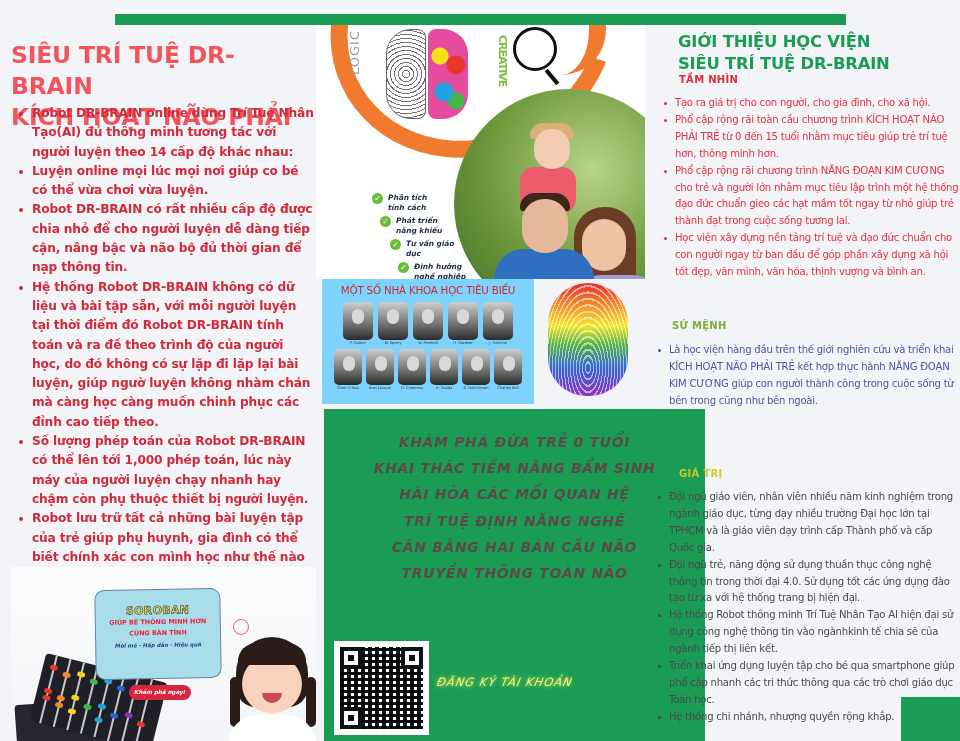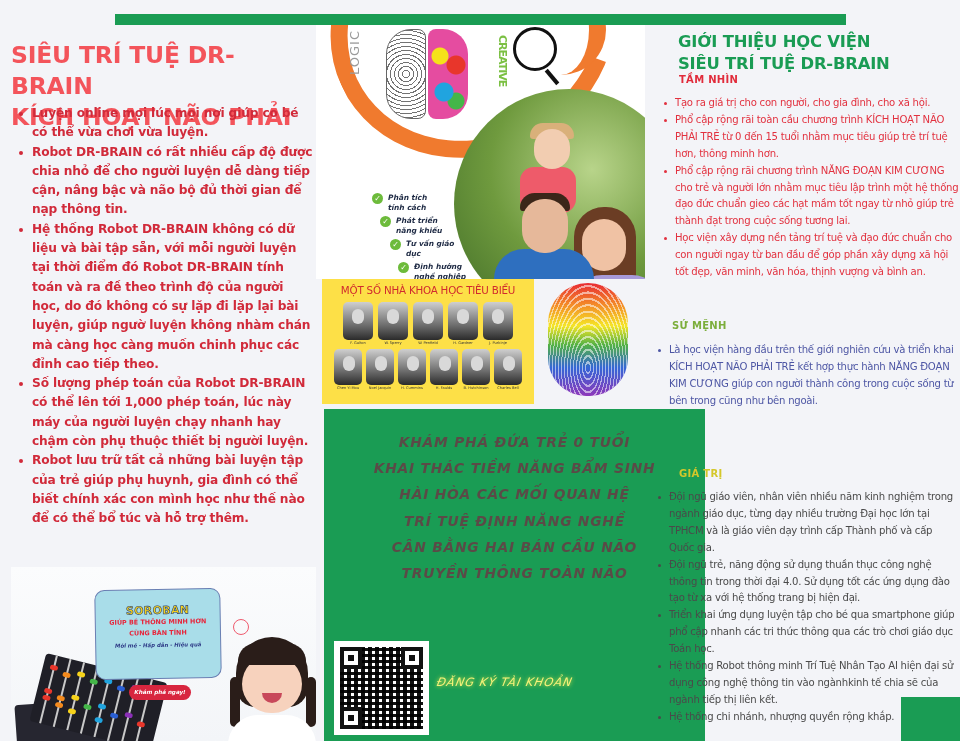--- a/index.html
+++ b/index.html
@@ -51,21 +51,21 @@
     .fam-woman-hair { position: absolute; left: 120px; top: 118px; width: 62px; height: 100px; background: #6b3d24; border-radius: 30px 30px 14px 14px; }
     .fam-woman-head { position: absolute; left: 128px; top: 130px; width: 44px; height: 52px; background: #f0c2a4; border-radius: 22px; }
     .fam-woman-body { position: absolute; left: 118px; top: 186px; width: 90px; height: 60px; background: #a79ad9; border-radius: 30px 30px 0 0; }
     .feature-list { position: absolute; left: 56px; top: 168px; list-style: none; }
     .feature-list li { position: relative; padding-left: 16px; font-family: "DejaVu Sans", sans-serif; font-weight: bold; font-style: italic; font-size: 7.4px; line-height: 9.5px; color: #1e2a44; margin-bottom: 4px; width: 70px; }
     .feature-list li:nth-child(2) { margin-left: 8px; }
     .feature-list li:nth-child(3) { margin-left: 18px; }
     .feature-list li:nth-child(4) { margin-left: 26px; }
     .feature-list .check { position: absolute; left: 0; top: 0; width: 11px; height: 11px; border-radius: 50%; background: #6dbb3b; color: #fff; font-size: 8px; line-height: 11px; text-align: center; font-style: normal; }
 
-    .scientists { position: absolute; left: 322px; top: 279px; width: 212px; height: 125px; background: #fde047; }
+    .scientists { position: absolute; left: 322px; top: 279px; width: 212px; height: 125px; background: #7dd3fc; }
     .sci-title { text-align: center; font-family: "DejaVu Sans", sans-serif; font-size: 10.3px; color: #d12a2e; margin-top: 5px; letter-spacing: -0.2px; }
     .sci-row { display: flex; justify-content: center; gap: 5px; margin-top: 6px; }
     .sci-row.r2 { gap: 4px; margin-top: 4px; }
     .sci { display: flex; flex-direction: column; align-items: center; }
     .sci .photo { width: 30px; height: 38px; border-radius: 5px; background: linear-gradient(180deg,#cfcfcf 0%,#6f6f6f 60%,#2b2b2b 100%); position: relative; }
     .sci .photo::after { content: ""; position: absolute; left: 9px; top: 7px; width: 12px; height: 15px; background: #d9d9d9; border-radius: 6px; }
     .sci-row.r2 .sci .photo { width: 28px; height: 36px; }
     .sci .name { font-size: 3.6px; color: #333; margin-top: 1px; white-space: nowrap; font-family: "DejaVu Sans", sans-serif; }
     .rainbow-fp { position: absolute; left: 548px; top: 283px; width: 80px; height: 113px; border-radius: 40px 40px 38px 38px; background: linear-gradient(180deg,#e8202a 0%,#f48a1d 20%,#f6e51c 38%,#4aae3c 55%,#2a5fd4 75%,#8a2fb7 100%); opacity: 0.95; }
     .rainbow-fp::after { content: ""; position: absolute; inset: 0; border-radius: inherit; background: repeating-radial-gradient(ellipse at 50% 75%, transparent 0 2px, rgba(255,255,255,0.55) 2px 3px); }
@@ -97,20 +97,21 @@
 <body>
 
 <div class="top-bar"></div>
 
 <h1 class="main-title">
   <div>SIÊU TRÍ TUỆ DR-BRAIN</div>
   <div>KÍCH HOẠT NÃO PHẢI</div>
 </h1>
 
 <ul class="left-list">
+  <li>Robot DR-BRAIN online dùng Trí Tuệ Nhân Tạo(AI) đủ thông minh tương tác với người luyện theo 14 cấp độ khác nhau:</li>
   <li>Luyện online mọi lúc mọi nơi giúp co bé có thể vừa chơi vừa luyện.</li>
   <li>Robot DR-BRAIN có rất nhiều cấp độ được chia nhỏ để cho người luyện dễ dàng tiếp cận, nâng bậc và não bộ đủ thời gian để nạp thông tin.</li>
   <li>Hệ thống Robot DR-BRAIN không có dữ liệu và bài tập sẵn, với mỗi người luyện tại thời điểm đó Robot DR-BRAIN tính toán và ra đề theo trình độ của người học, do đó không có sự lặp đi lặp lại bài luyện, giúp ngườ luyện không nhàm chán mà càng học càng muốn chinh phục các đỉnh cao tiếp theo.</li>
   <li>Số lượng phép toán của Robot DR-BRAIN có thể lên tới 1,000 phép toán, lúc này máy của người luyện chạy nhanh hay chậm còn phụ thuộc thiết bị người luyện.</li>
   <li>Robot lưu trữ tất cả những bài luyện tập của trẻ giúp phụ huynh, gia đình có thể biết chính xác con mình học như thế nào để có thể bổ túc và hỗ trợ thêm.</li>
 </ul>
 
 <div class="soroban-banner">
   <div class="abacus2"></div>
   <div class="abacus">
@@ -277,18 +278,18 @@
 
 <div class="section-title mission-title">SỨ MỆNH</div>
 <ul class="r-list mission-list">
   <li>Là học viện hàng đầu trên thế giới nghiên cứu và triển khai KÍCH HOẠT NÃO PHẢI TRẺ kết hợp thực hành NĂNG ĐOẠN KIM CƯƠNG giúp con người thành công trong cuộc sống từ bên trong cũng như bên ngoài.</li>
 </ul>
 
 <div class="section-title values-title">GIÁ TRỊ</div>
 <ul class="r-list values-list">
   <li>Đội ngũ giáo viên, nhân viên nhiều năm kinh nghiệm trong ngành giáo dục, từng dạy nhiều trường Đại học lớn tại TPHCM và là giáo viên dạy trình cấp Thành phố và cấp Quốc gia.</li>
   <li>Đội ngũ trẻ, năng động sử dụng thuần thục công nghệ thông tin trong thời đại 4.0. Sử dụng tốt các ứng dụng đào tạo từ xa với hệ thống trang bị hiện đại.</li>
+  <li>Hệ thống Robot thông minh Trí Tuệ Nhân Tạo AI hiện đại sử dụng công nghệ thông tin vào ngànhkinh tế chia sẽ của ngành tiếp thị liên kết.</li>
   <li>Triển khai ứng dụng luyện tập cho bé qua smartphone giúp phổ cập nhanh các tri thức thông qua các trò chơi giáo dục Toán học.</li>
-  <li>Hệ thống Robot thông minh Trí Tuệ Nhân Tạo AI hiện đại sử dụng công nghệ thông tin vào ngànhkinh tế chia sẽ của ngành tiếp thị liên kết.</li>
   <li>Hệ thống chi nhánh, nhượng quyền rộng khắp.</li>
 </ul>
 
 <div class="corner-block"></div>
 
 </body></html>

